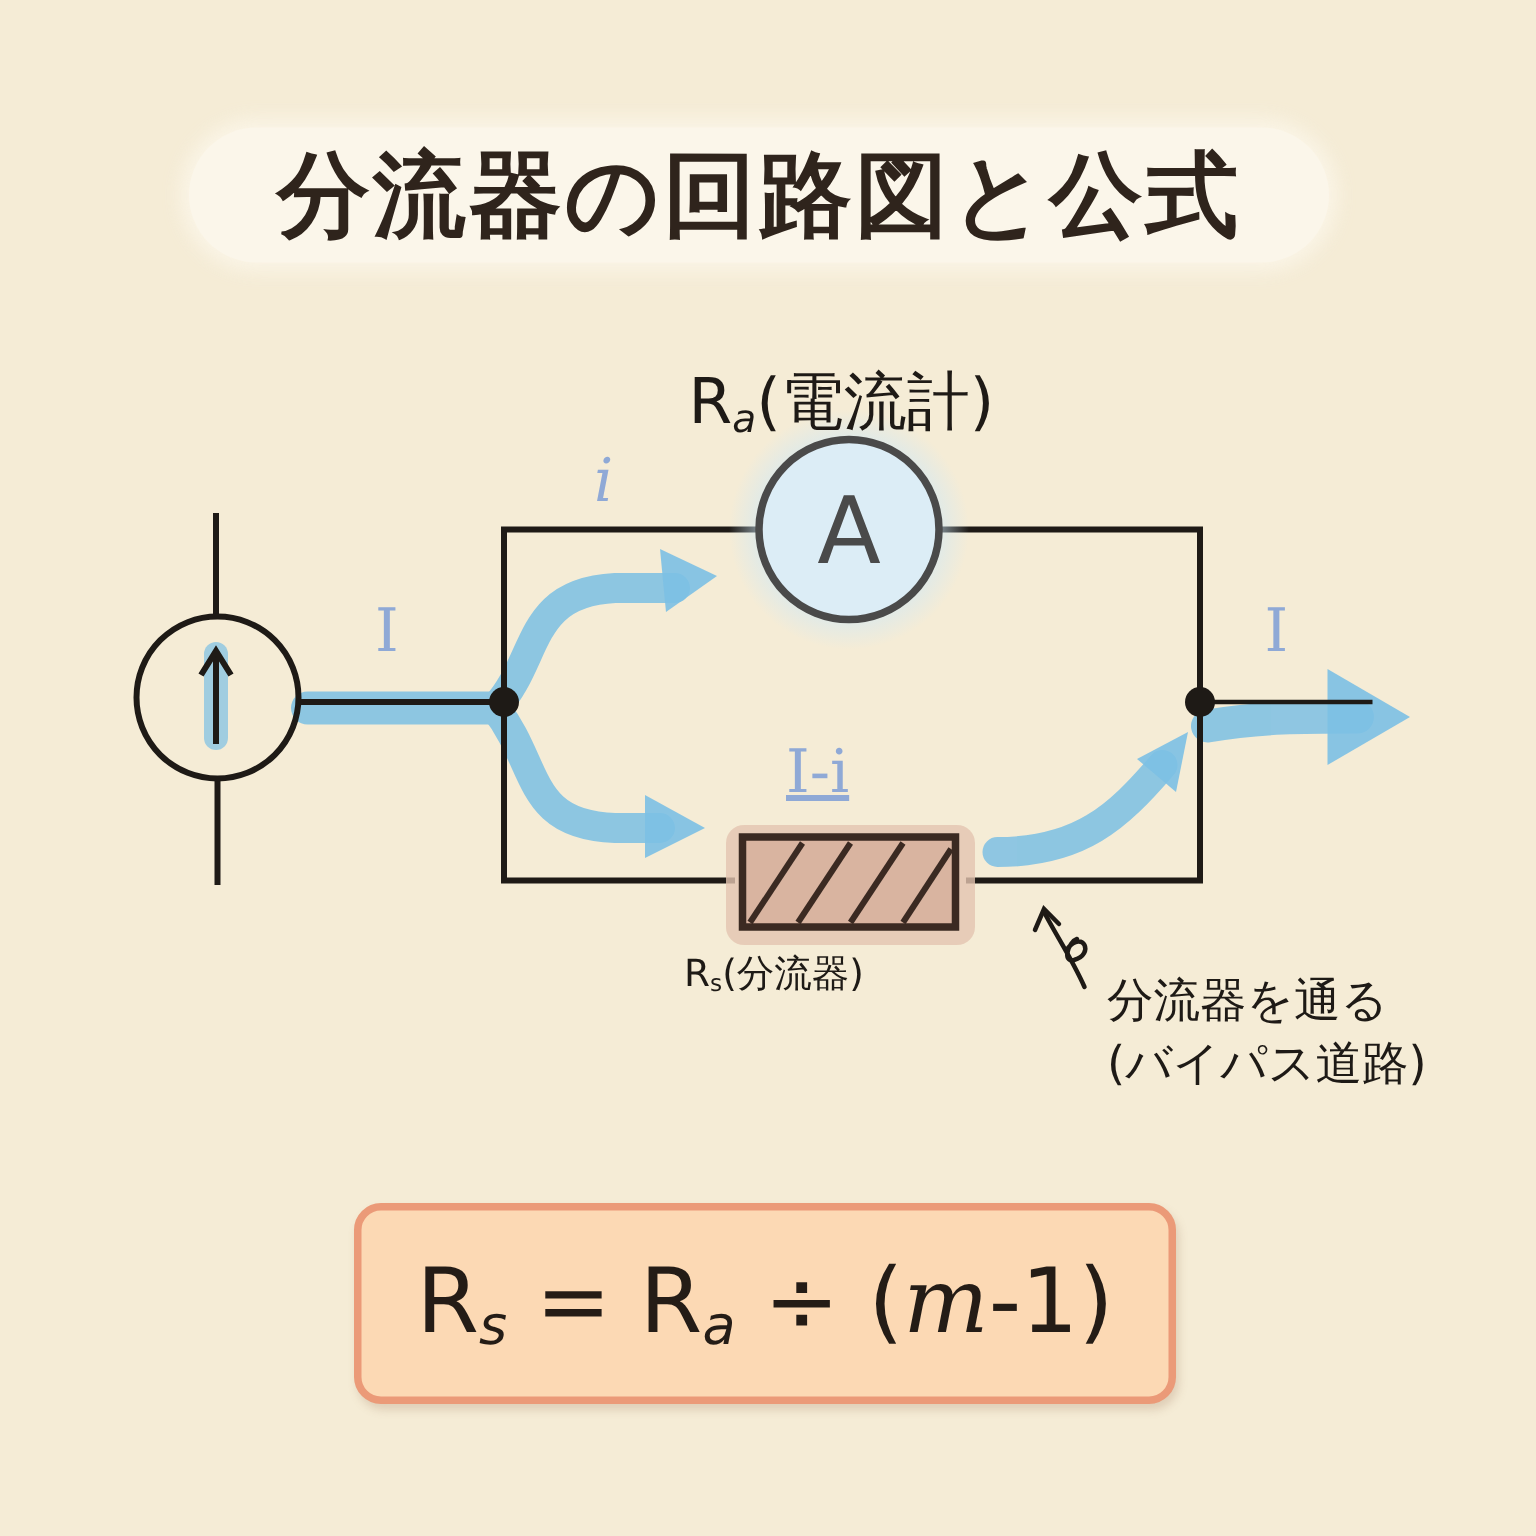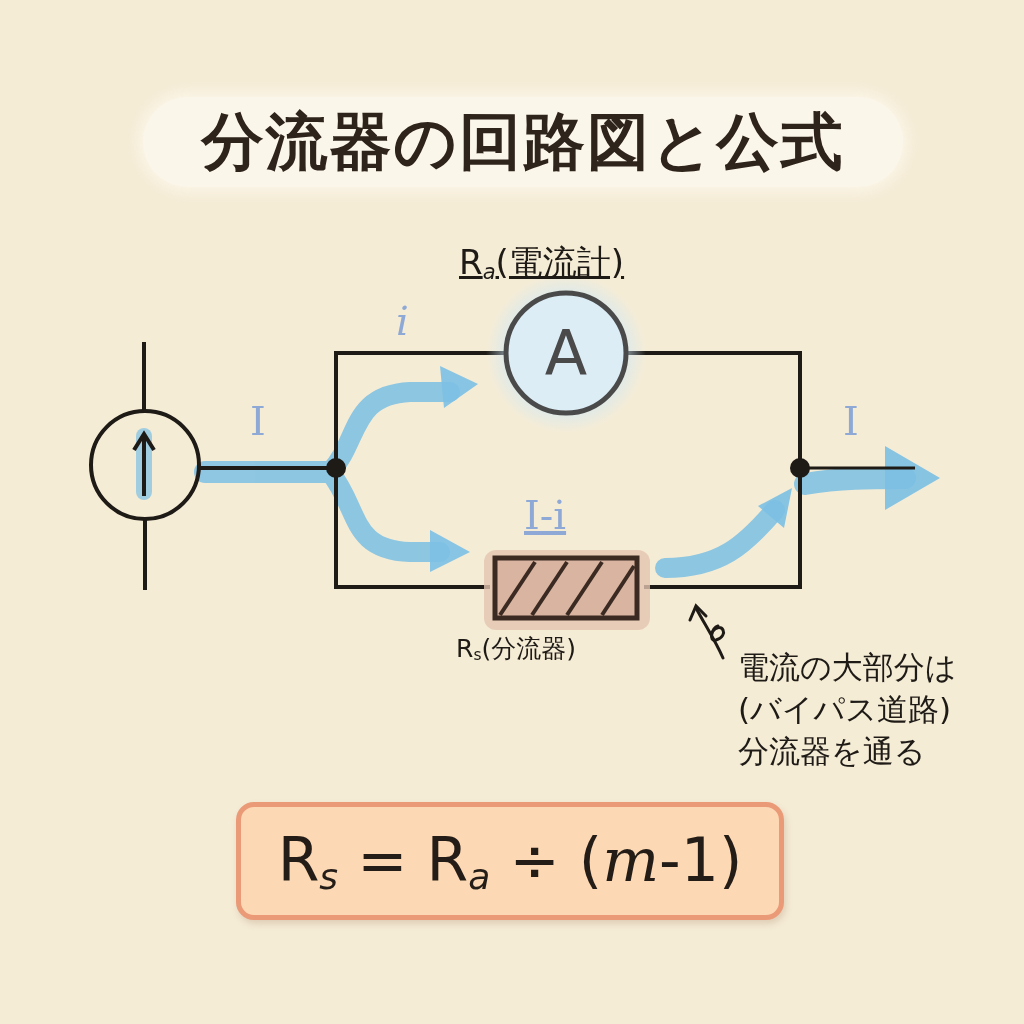--- a/index.html
+++ b/index.html
@@ -3,45 +3,45 @@
 <meta charset="utf-8">
 <style>
   html, body { margin: 0; padding: 0; }
   body {
     width: 1024px; height: 1024px; overflow: hidden;
     background: #f5ecd6;
     font-family: "DejaVu Sans", sans-serif;
     position: relative;
   }
   .title-pill {
-    position: absolute; left: 143px; top: 85px; width: 760px; height: 90px;
+    position: absolute; left: 126px; top: 85px; width: 760px; height: 90px;
     background: #fbf6ea; border-radius: 45px;
     box-shadow: 0 0 12px 6px rgba(251,246,234,0.8);
-    display: flex; align-items: center; justify-content: center; margin-top: 12px;
+    display: flex; align-items: center; justify-content: center;
   }
   .title-text {
     font-family: "DejaVu Sans", sans-serif; font-weight: bold;
     font-size: 62px; color: #2f241c; letter-spacing: 2px;
   }
   svg.circuit { position: absolute; left: 0; top: 0; }
   .lbl {
     position: absolute; font-family: "DejaVu Sans", sans-serif; color: #1e1a16;
     white-space: nowrap;
   }
   .sub { font-size: 0.62em; vertical-align: -0.22em; font-style: italic; }
   .cur {
     position: absolute; font-family: "DejaVu Serif", serif; color: #8fa9d6;
     font-size: 40px; white-space: nowrap;
   }
   .note {
     position: absolute; left: 738px; top: 646px;
     font-size: 31px; line-height: 42px; color: #1e1a16;
   }
   .formula-box {
-    position: absolute; left: 236px; top: 802px; width: 548px; height: 118px;
+    position: absolute; left: 236px; top: 802px; width: 548px; height: 134px;
     background: #fcd9b4; border: 5px solid #eb9a78; border-radius: 18px;
     box-sizing: border-box; box-shadow: 2px 4px 6px rgba(160,120,90,0.25);
     display: flex; align-items: center; justify-content: center;
   }
   .formula-text { font-size: 60px; color: #241c16; font-family: "DejaVu Sans", sans-serif; }
   .formula-text .sub { font-size: 0.6em; }
   .formula-text .m { font-family: "DejaVu Serif", serif; font-style: italic; }
 </style>
 </head>
 <body>
@@ -109,37 +109,36 @@
     </g>
   </g>
 
   <g fill="none" stroke="#1e1a16" stroke-width="3" stroke-linecap="round">
     <path d="M723 658 C715 640 705 625 696 608"></path>
     <path d="M690 620 L696 606 L706 616"></path>
     <path d="M712 632 C722 620 730 636 716 640 C708 642 712 628 718 626"></path>
   </g>
 </svg>
 
-<div class="lbl" style="left:459px; top:240px; font-size:34px;text-decoration:underline;">
+<div class="lbl" style="left:459px; top:240px; font-size:42px;">
   <span>R</span><span class="sub">a</span><span>(電流計)</span>
 </div>
 
 <div class="lbl" style="left:456px; top:632px; font-size:25px;">
   <span>R</span><span class="sub" style="font-style:normal">s</span><span>(分流器)</span>
 </div>
 
 <span class="cur" style="left:250px; top:398px;">I</span>
 <span class="cur" style="left:396px; top:298px; font-style:italic;">i</span>
 <span class="cur" style="left:524px; top:492px;text-decoration:underline;">I-i</span>
 <span class="cur" style="left:843px; top:398px;">I</span>
 
 <div class="note">
-  <div>電流の大部分は</div>
+  <div>分流器を通る</div>
   <div>(バイパス道路)</div>
-  <div>分流器を通る</div>
 </div>
 
 <div class="formula-box">
   <div class="formula-text">
     <span>R</span><span class="sub">s</span>
     <span>=</span>
     <span>R</span><span class="sub" style="font-style:italic">a</span>
     <span>÷</span>
     <span>(</span><span class="m">m</span><span>-1</span><span>)</span>
   </div>

